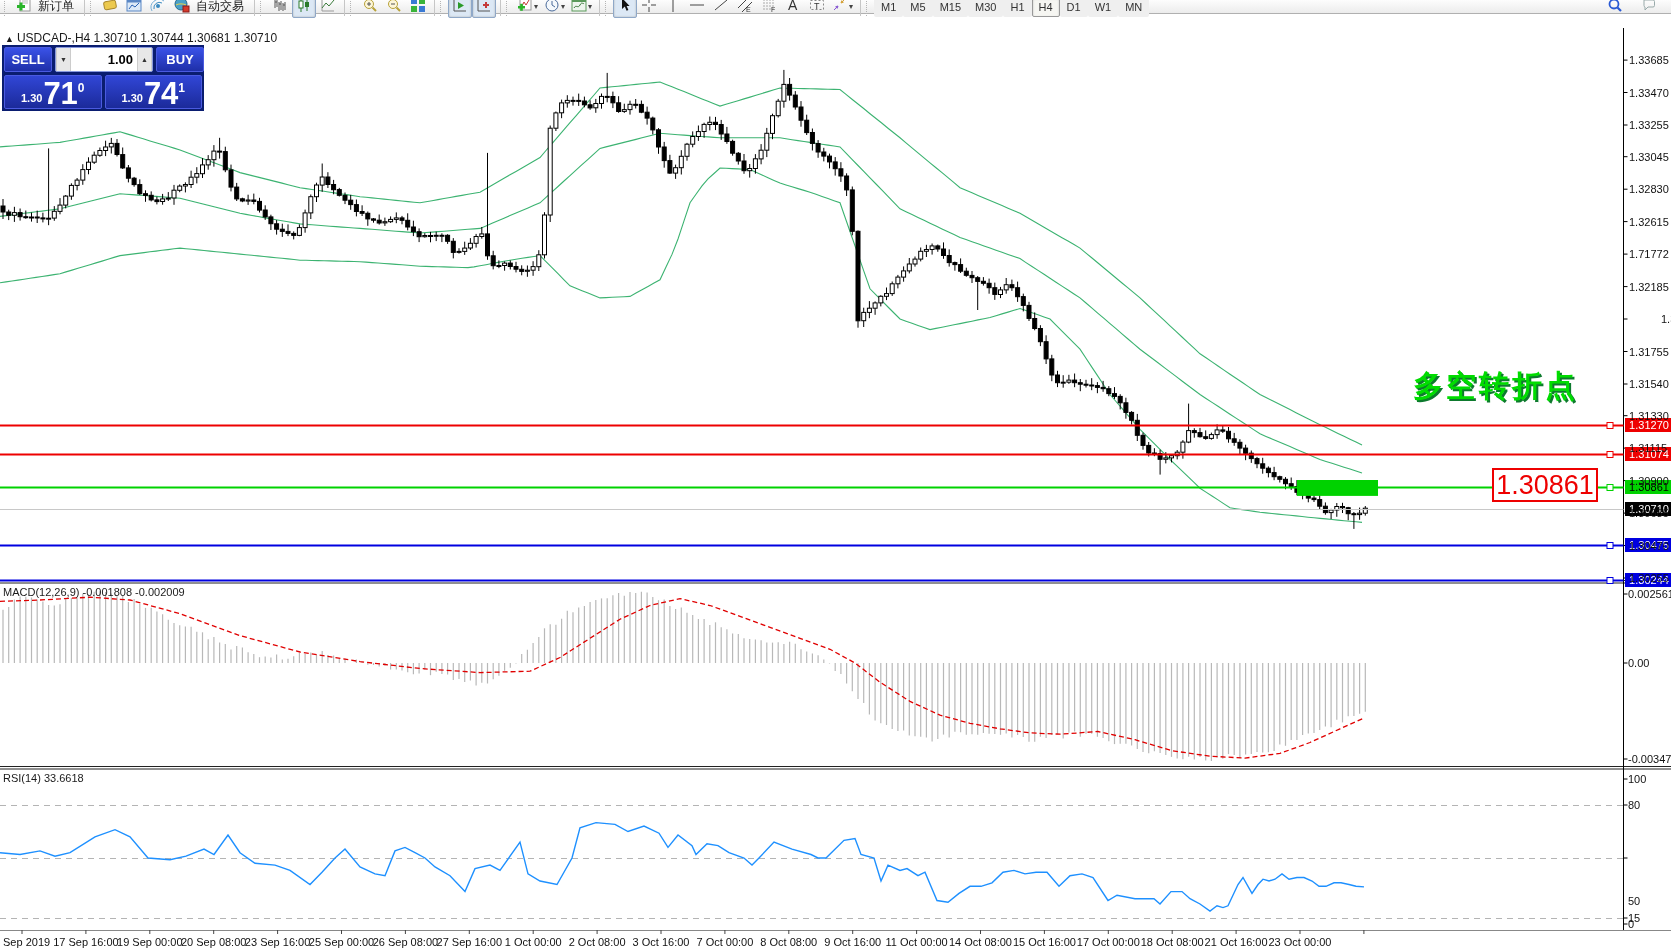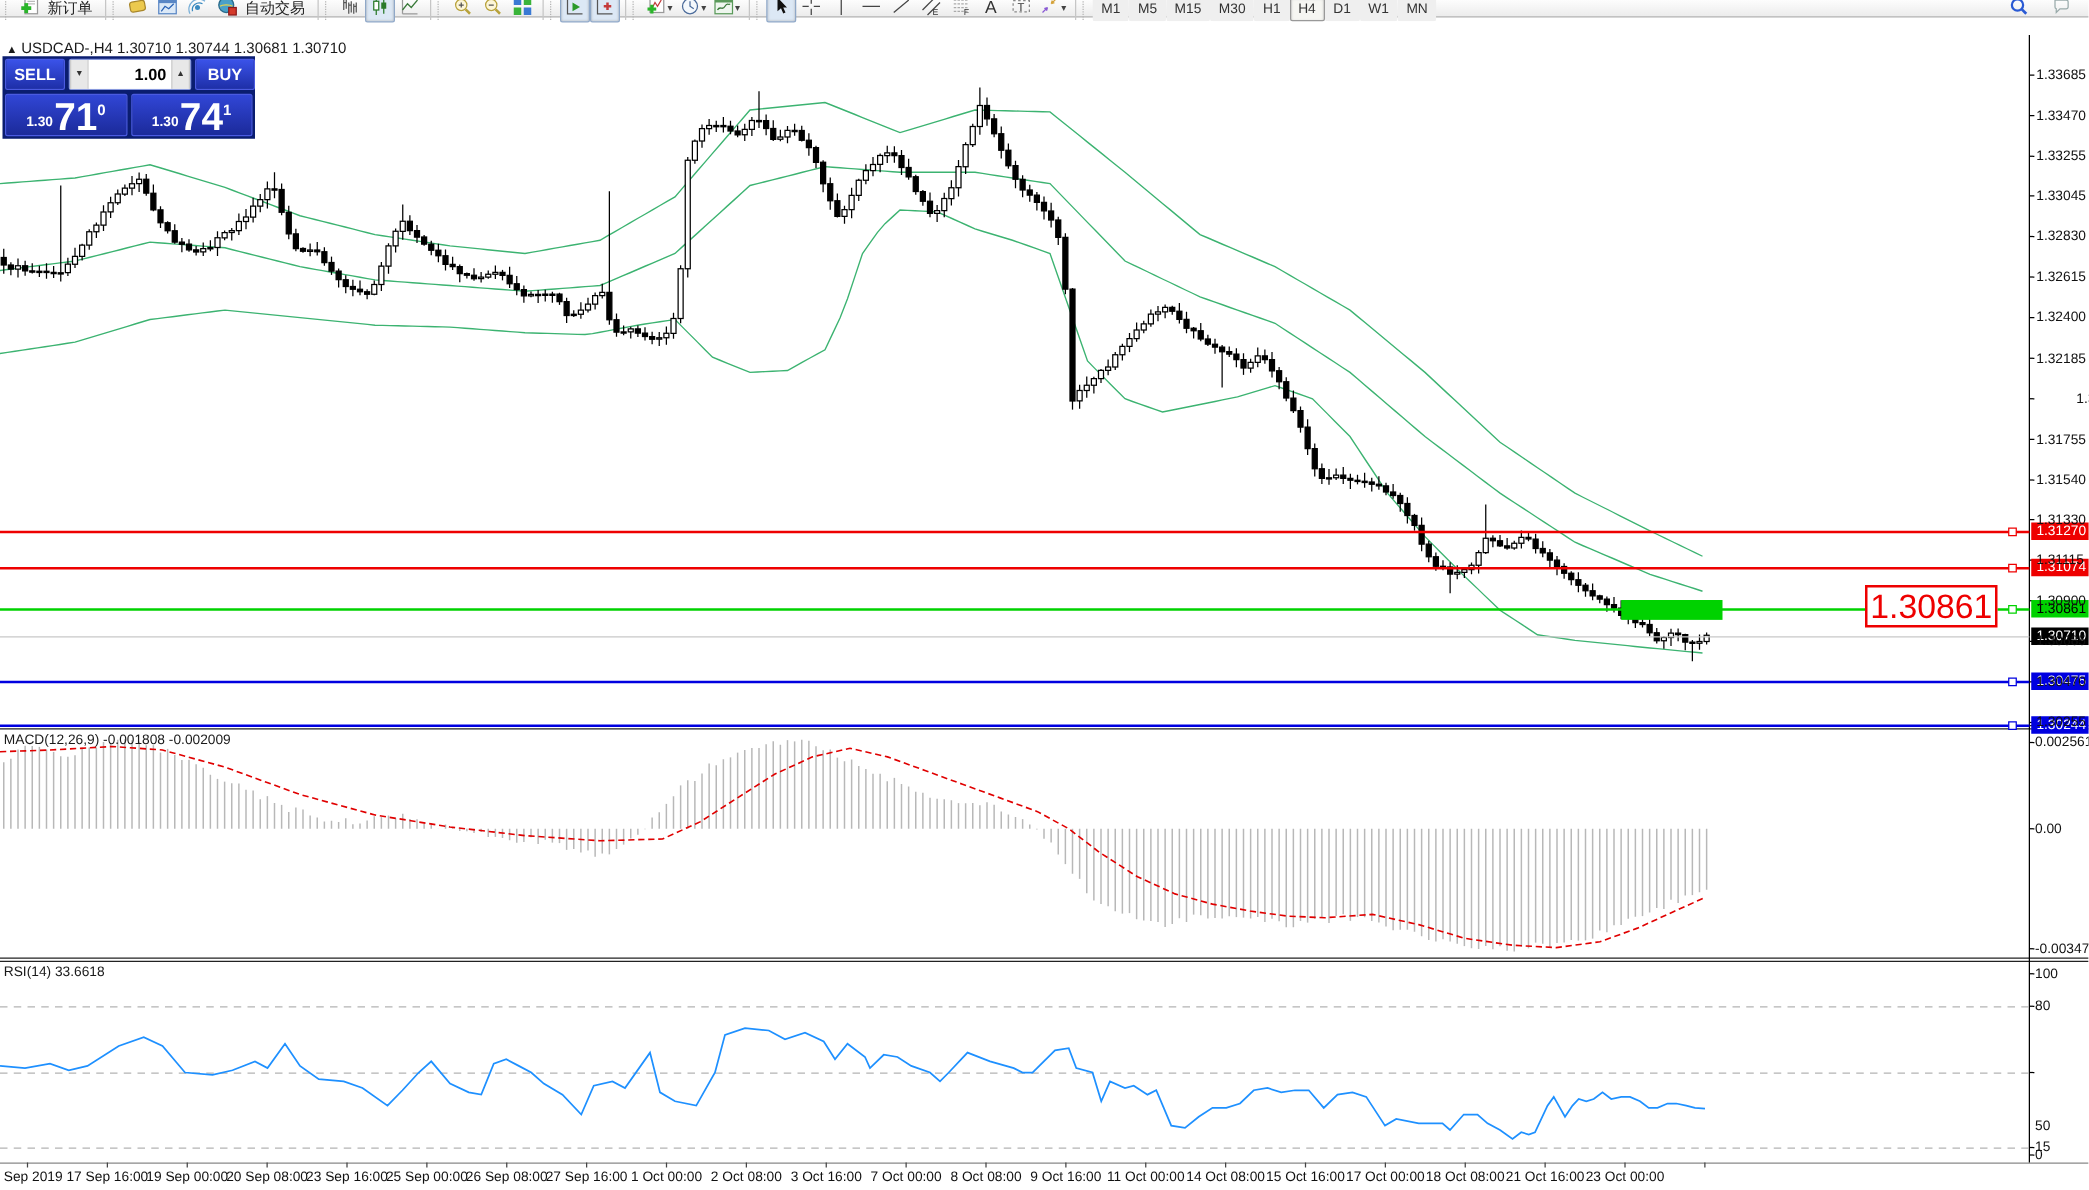--- a/index.html
+++ b/index.html
@@ -1090,36 +1090,37 @@
       <div class="ocp-price">
         <span class="sm">1.30</span>
         <span class="big">74</span>
         <span class="sup">1</span>
       </div>
     </div>
   </div>
 
   <div class="ov" id="macd-label">MACD(12,26,9) -0.001808 -0.002009</div>
   <div class="ov" id="rsi-label">RSI(14) 33.6618</div>
+  <div class="ov" id="annotation">多空转折点</div>
   <div class="ov" id="big-level">1.30861</div>
 
   <div id="price-axis">
       <div class="level-label" style="top: 417.5px; background: rgb(238, 0, 0); color: rgb(255, 255, 255);">1.31270</div>
       <div class="level-label" style="top: 446.5px; background: rgb(238, 0, 0); color: rgb(255, 255, 255);">1.31074</div>
       <div class="level-label" style="top: 479.5px; background: rgb(0, 210, 0); color: rgb(0, 0, 0);">1.30861</div>
       <div class="level-label" style="top: 501.5px; background: rgb(0, 0, 0); color: rgb(255, 255, 255);">1.30710</div>
       <div class="level-label" style="top: 537.5px; background: rgb(0, 0, 224); color: rgb(255, 255, 255);">1.30475</div>
       <div class="level-label" style="top: 572.5px; background: rgb(0, 0, 224); color: rgb(255, 255, 255);">1.30244</div>
       <div class="axis-tick" style="top: 54.076px;">1.33685</div>
       <div class="axis-tick" style="top: 86.541px;">1.33470</div>
       <div class="axis-tick" style="top: 119.006px;">1.33255</div>
       <div class="axis-tick" style="top: 150.716px;">1.33045</div>
       <div class="axis-tick" style="top: 183.181px;">1.32830</div>
       <div class="axis-tick" style="top: 215.646px;">1.32615</div>
-      <div class="axis-tick" style="top: 248.111px;">1.32400</div>
+      <div class="axis-tick" style="top: 248.111px;">1.71772</div>
       <div class="axis-tick" style="top: 280.576px;">1.32185</div>
       <div class="axis-tick" style="top: 313.041px; margin-left: 32px;">1.31970</div>
       <div class="axis-tick" style="top: 345.506px;">1.31755</div>
       <div class="axis-tick" style="top: 377.971px;">1.31540</div>
       <div class="axis-tick" style="top: 409.681px;">1.31330</div>
       <div class="axis-tick" style="top: 442.146px;">1.31115</div>
       <div class="axis-tick" style="top: 474.611px;">1.30900</div>
       <div class="axis-tick" style="top: 507.076px;">1.30685</div>
       <div class="axis-tick" style="top: 539.541px;">1.30470</div>
       <div class="axis-tick" style="top: 572.006px;">1.30255</div>

